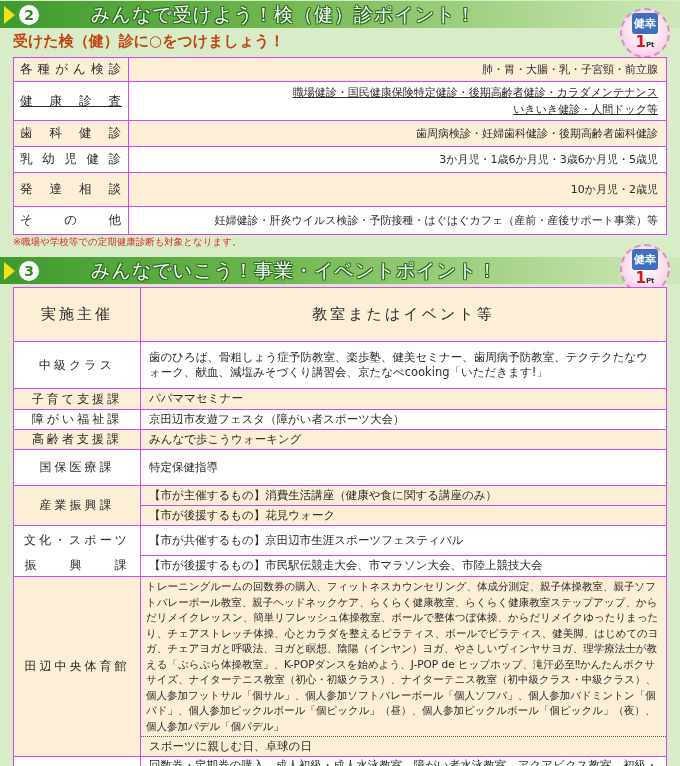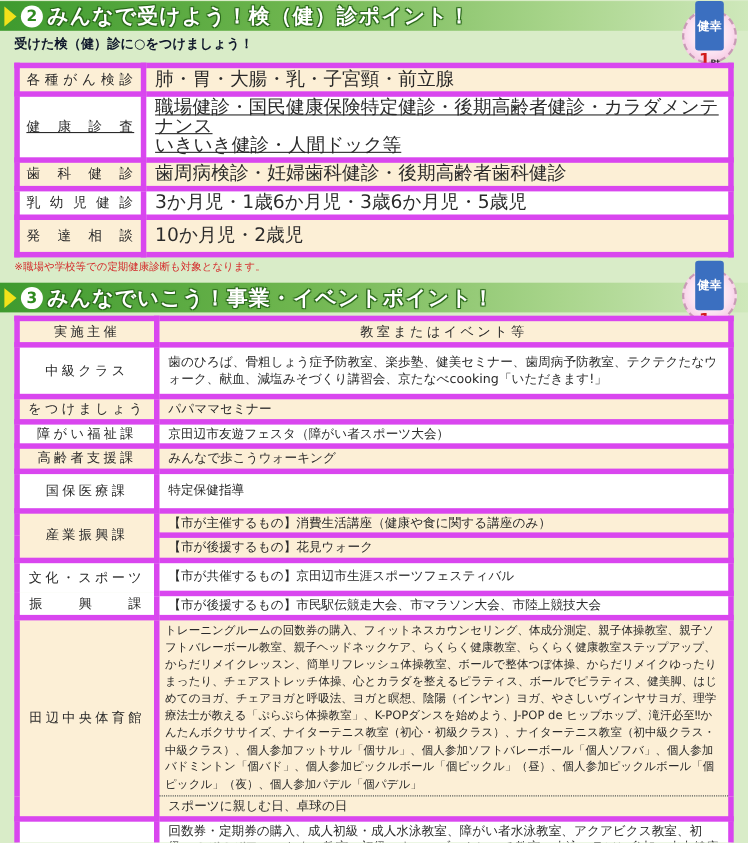--- a/index.html
+++ b/index.html
@@ -19,50 +19,51 @@
     width: 0; height: 0; margin-left: 4px; margin-right: 4px;
     border-top: 9px solid transparent; border-bottom: 9px solid transparent;
     border-left: 11px solid #f2e21a;
   }
   .banner .num {
     width: 20px; height: 20px; border-radius: 50%;
     background: #fff; color: #2f8a1f; font-weight: bold; font-size: 14px;
     display: flex; align-items: center; justify-content: center; margin-right: 4px;
   }
   .banner .title {
-    font-size: 19px; font-weight: bold; color: #fff; letter-spacing: 1px;
+    font-size: 19px; font-weight: normal; color: #fff; letter-spacing: 1px;
     text-shadow: 0 0 2px #2d6b1d, 1px 1px 0 #2d6b1d, -1px -1px 0 #2d6b1d, 1px -1px 0 #2d6b1d, -1px 1px 0 #2d6b1d;
     white-space: nowrap;
+    margin-left: 48px;
   }
   .subtitle {
-    position: absolute; left: 13px; top: 32px; font-size: 12px; font-weight: bold; color: #0f172a;
+    position: absolute; left: 13px; top: 32px; font-size: 15px; font-weight: bold; color: #c2410c;
   }
   .badge {
     position: absolute; width: 50px; height: 50px; border-radius: 50%;
     background: radial-gradient(circle at 50% 45%, #fff 0%, #fbe0f0 55%, #f2b8d8 100%);
     border: 2px dashed #c99ab6;
     display: flex; flex-direction: column; align-items: center; justify-content: center;
   }
   .badge .b-top {
     font-size: 11px; font-weight: bold; color: #fff; background: #3b6fc0;
-    border-radius: 3px; padding: 16px 2px; line-height: 13px;
+    border-radius: 3px; padding: 4px 2px; line-height: 13px;
   }
   .badge .b-pt { font-size: 15px; font-weight: bold; color: #d21c1c; line-height: 16px; }
   .badge .b-pt small { font-size: 7px; color: #333; }
 
   table { border-collapse: collapse; position: absolute; left: 13px; width: 654px; table-layout: fixed; }
-  td, th { border: 5px solid #d946ef; font-weight: normal; font-size: 12px; vertical-align: middle; }
+  td, th { border: 1px solid #d946ef; font-weight: normal; font-size: 12px; vertical-align: middle; }
   .beige { background: #fcefd6; }
   .white { background: #fff; }
   .t1 td.h { width: 115px; text-align: justify; text-align-last: justify; padding: 0 6px; font-size: 12.5px; letter-spacing: 1px; }
-  .t1 td.v { padding: 2px 8px; font-size: 17px; line-height: 17px; }
+  .t1 td.v { padding: 2px 8px; font-size: 11px; line-height: 17px; text-align: right; }
   .note {
     position: absolute; left: 13px; top: 236px; font-size: 9.5px; color: #d42b2b;
   }
-  .t2 th { font-size: 12px; letter-spacing: 3px; padding: 1px; background: #fcefd6; }
+  .t2 th { font-size: 15px; letter-spacing: 3px; padding: 17px; background: #fcefd6; }
   .t2 td.h { width: 127px; text-align: center; letter-spacing: 3px; padding: 0 4px; font-size: 12px; }
   .t2 td.v { padding: 1px 8px; font-size: 11.5px; line-height: 15.5px; }
   .t2 td.v.small { font-size: 10.5px; line-height: 15.5px; padding: 2px 5px; }
   .dotted-top { border-top: 1px dotted #555 !important; }
   .dotted-bottom { border-bottom: 1px dotted #555 !important; }
 </style>
 </head>
 <body>
 
 <div class="banner" style="top:1px;">
@@ -94,20 +95,24 @@
     <td class="v">歯周病検診・妊婦歯科健診・後期高齢者歯科健診</td>
   </tr>
   <tr class="white" style="height:26px;">
     <td class="h">乳幼児健診</td>
     <td class="v">3か月児・1歳6か月児・3歳6か月児・5歳児</td>
   </tr>
   <tr class="beige" style="height:34px;">
     <td class="h">発達相談</td>
     <td class="v">10か月児・2歳児</td>
   </tr>
+  <tr class="white" style="height:28px;">
+    <td class="h">そ　の　他</td>
+    <td class="v">妊婦健診・肝炎ウイルス検診・予防接種・はぐはぐカフェ（産前・産後サポート事業）等</td>
+  </tr>
 </tbody>
   </table>
 <div class="note">※職場や学校等での定期健康診断も対象となります。</div>
 
 <div class="banner" style="top:257px;">
   <span class="tri"></span>
   <span class="num">3</span>
   <span class="title">みんなでいこう！事業・イベントポイント！</span>
 </div>
 <div class="badge" style="left:620px; top:244px;">
@@ -119,36 +124,36 @@
   <tbody>
       <tr style="height:18px;">
     <th style="width:127px;">実施主催</th>
     <th>教室またはイベント等</th>
   </tr>
   <tr class="white" style="height:47px;">
     <td class="h">中級クラス</td>
     <td class="v">歯のひろば、骨粗しょう症予防教室、楽歩塾、健美セミナー、歯周病予防教室、テクテクたなウォーク、献血、減塩みそづくり講習会、京たなべcooking「いただきます!」</td>
   </tr>
   <tr class="beige" style="height:21px;">
-    <td class="h">をつけましょう</td>
+    <td class="h">子育て支援課</td>
     <td class="v">パパママセミナー</td>
   </tr>
   <tr class="white" style="height:20px;">
     <td class="h">障がい福祉課</td>
     <td class="v">京田辺市友遊フェスタ（障がい者スポーツ大会）</td>
   </tr>
   <tr class="beige" style="height:20px;">
     <td class="h">高齢者支援課</td>
     <td class="v">みんなで歩こうウォーキング</td>
   </tr>
   <tr class="white" style="height:36px;">
     <td class="h">国保医療課</td>
     <td class="v">特定保健指導</td>
   </tr>
-  <tr class="beige" style="height:20px;">
+  <tr class="beige" style="height:20px;font-family:Liberation Mono, monospace;">
     <td class="h" rowspan="2">産業振興課</td>
     <td class="v">【市が主催するもの】消費生活講座（健康や食に関する講座のみ）</td>
   </tr>
   <tr class="beige" style="height:20px;">
     <td class="v">【市が後援するもの】花見ウォーク</td>
   </tr>
   <tr class="white" style="height:30px;">
     <td class="h" style="border-bottom:none;">文化・スポーツ</td>
     <td class="v">【市が共催するもの】京田辺市生涯スポーツフェスティバル</td>
   </tr>

